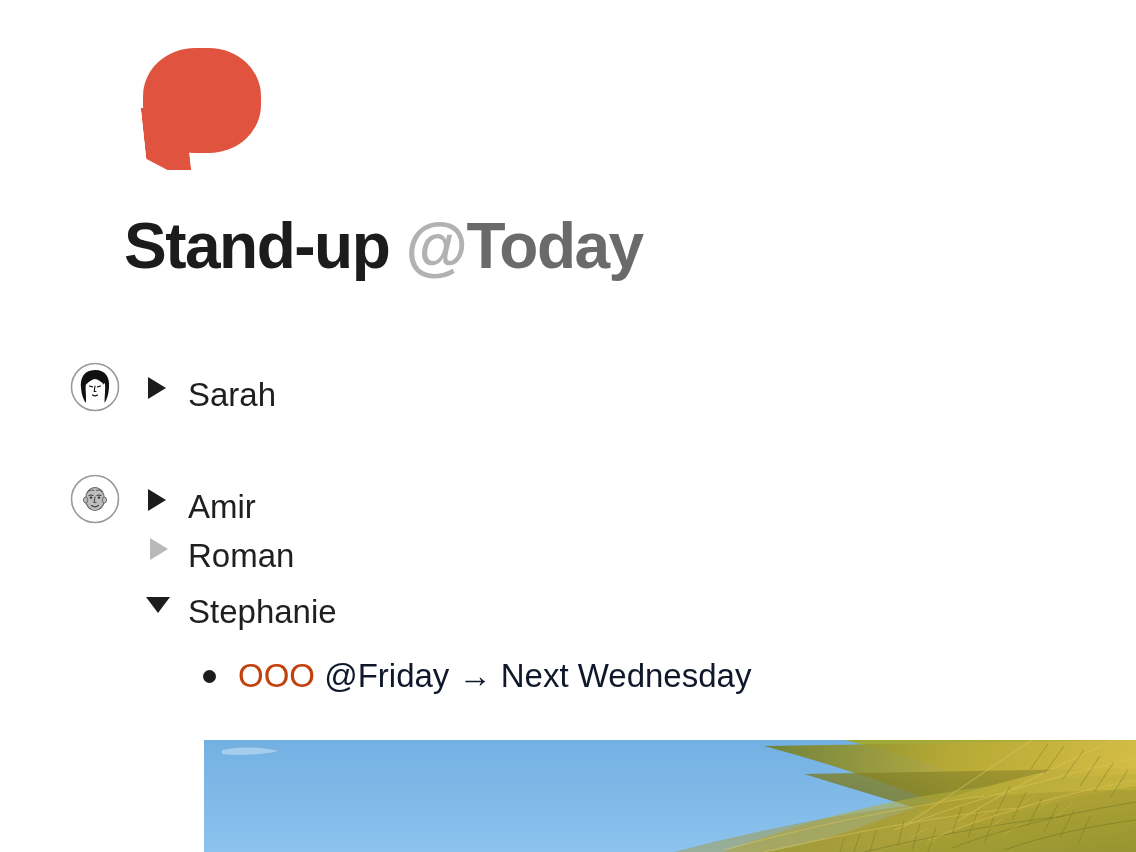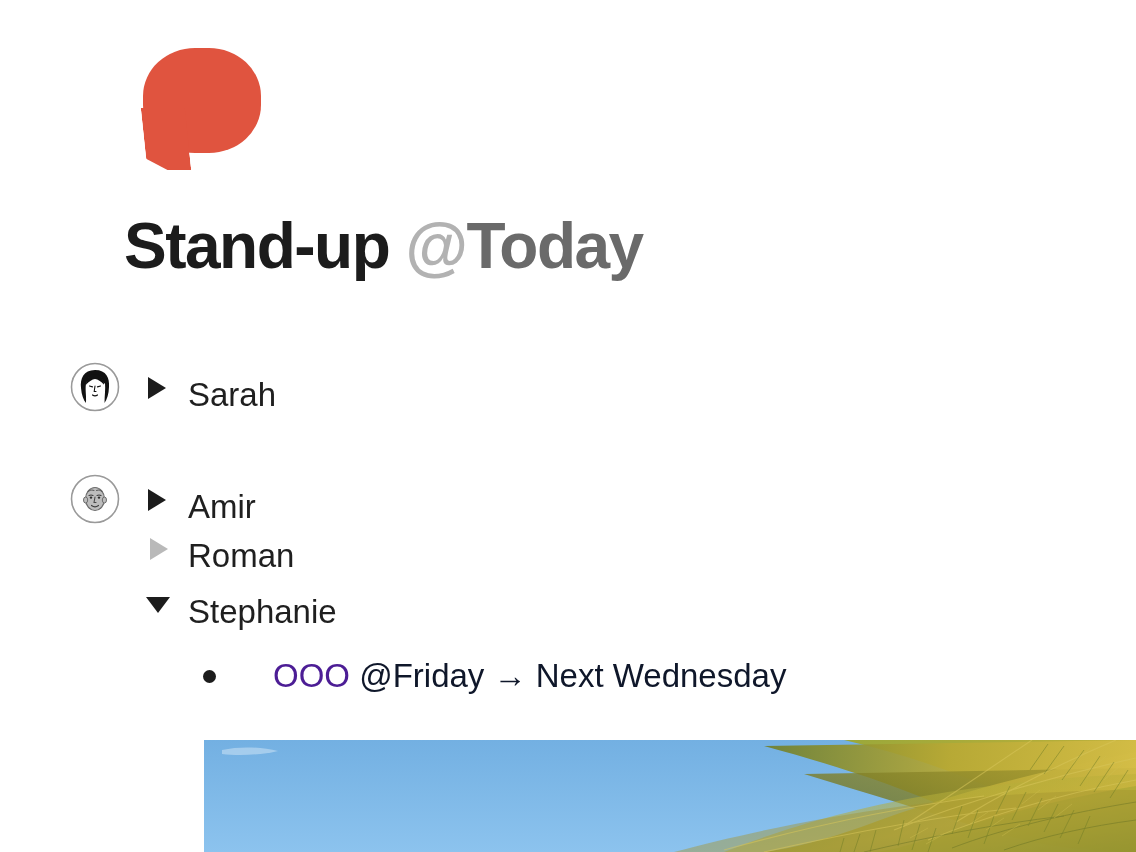--- a/index.html
+++ b/index.html
@@ -132,21 +132,21 @@
     background: #1c1c1c;
   }
   .sub-text {
     position: absolute;
     left: 238px;
     top: 0;
     font-size: 33px;
     line-height: 50px;
     white-space: nowrap;
   }
-  .sub-strong { color: #4c1d95; margin-left: 35px; }
+  .sub-strong { color: #c2410c; }
   .sub-muted  { color: #0f172a; }
 
   
   .photo {
     position: absolute;
     left: 204px;
     top: 740px;
     width: 932px;
     height: 112px;
     overflow: hidden;

